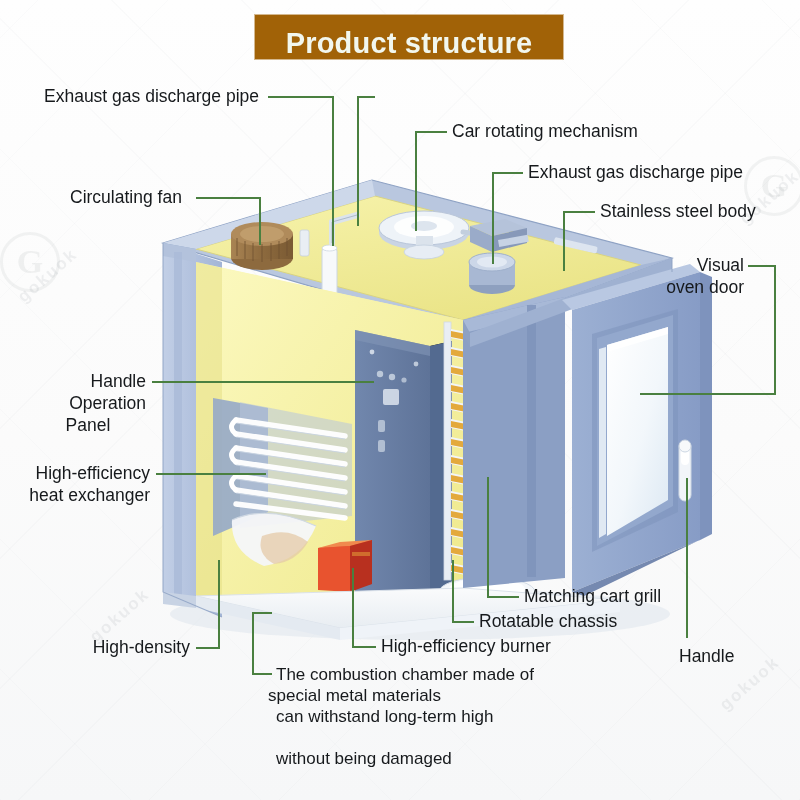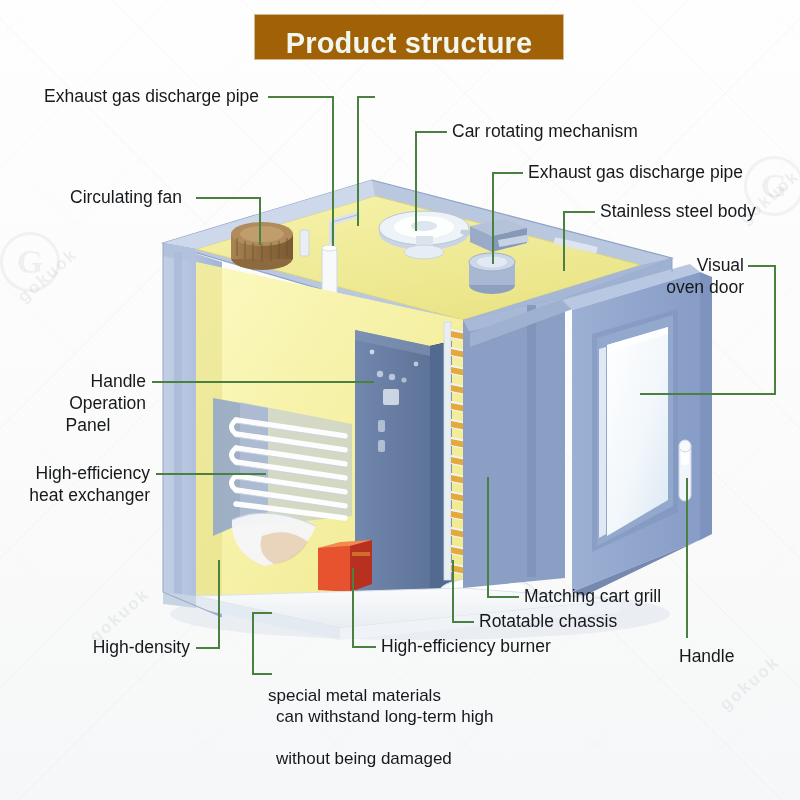--- a/index.html
+++ b/index.html
@@ -435,20 +435,21 @@
   <div class="ld h" style="left:352px;top:646px;width:24px;"></div>
   <div class="ld v" style="left:352px;top:568px;height:78px;"></div>
 
   <div class="lbl" style="left:679px;top:645px;">Handle</div>
   <div class="ld v" style="left:686px;top:478px;height:160px;"></div>
 
   <div class="lbl r" style="left:20px;top:636px;width:170px;">High-density</div>
   <div class="ld h" style="left:196px;top:647px;width:24px;"></div>
   <div class="ld v" style="left:218px;top:560px;height:87px;"></div>
 
+  <div class="lbl small" style="left:276px;top:664px;">The combustion chamber made of</div>
   <div class="lbl small" style="left:268px;top:685px;">special metal materials</div>
   <div class="lbl small" style="left:276px;top:706px;">can withstand long-term high</div>
   <div class="lbl small" style="left:276px;top:748px;">without being damaged</div>
   <div class="ld h" style="left:252px;top:673px;width:20px;"></div>
   <div class="ld v" style="left:252px;top:612px;height:61px;"></div>
   <div class="ld h" style="left:252px;top:612px;width:20px;"></div>
 
 </div>
 
 </body></html>

